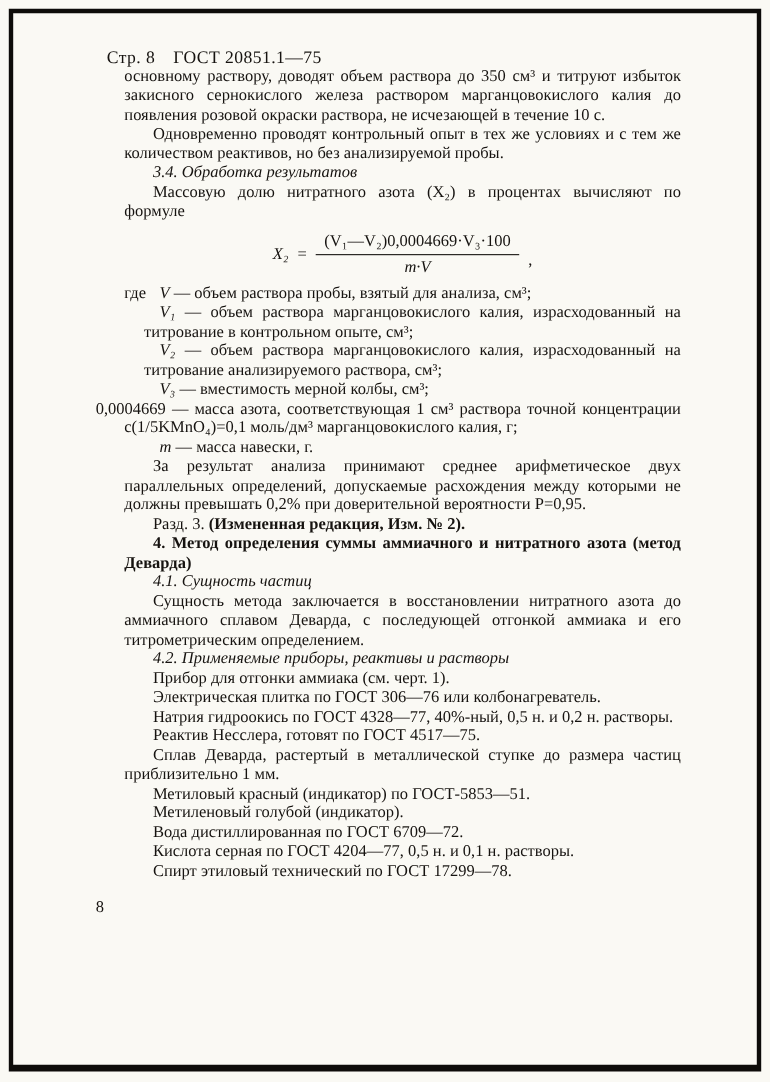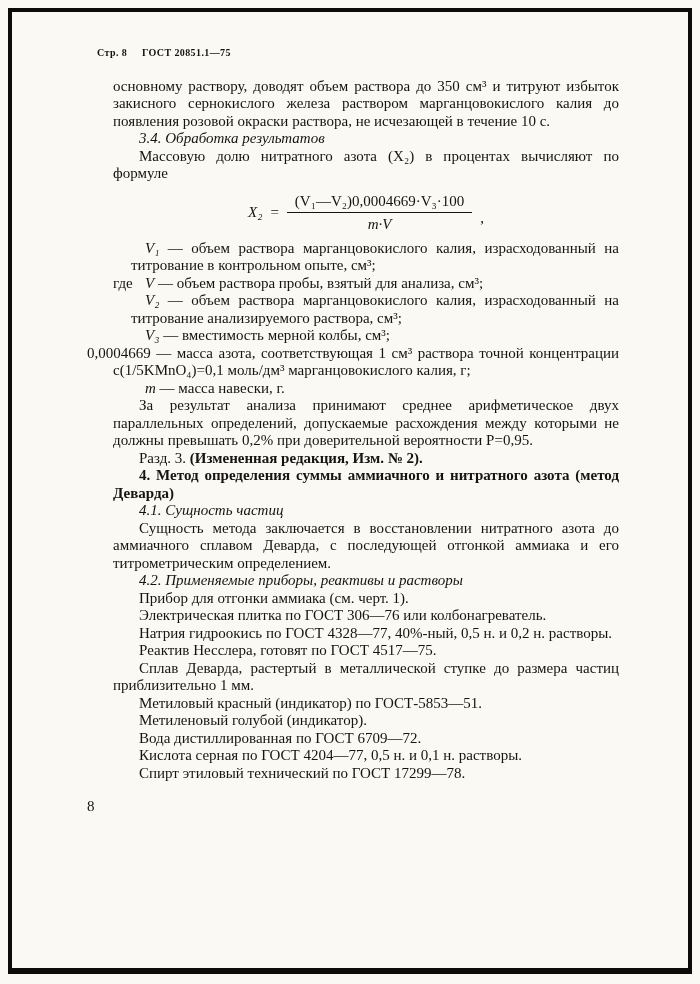--- a/index.html
+++ b/index.html
@@ -26,25 +26,24 @@
   }
   .content {
     position: absolute;
     top: 44px;
     left: 113px;
     width: 506px;
     font-size: 15px;
     line-height: 17.5px;
   }
   .doc-header {
-    font-weight: bold;
-    font-size: 10px;
+    font-weight: normal;
+    font-size: 16px;
     letter-spacing: 0.4px;
     margin-left: -16px;
-    margin-bottom: 16px;
   }
   .doc-header .hdr-page { margin-right: 12px; }
   p { text-align: justify; }
   .ind { text-indent: 26px; }
   .b { font-weight: bold; }
   .heading-num { font-style: italic; }
   .heading-title { font-style: italic; }
   .h4-heading { font-weight: bold; text-indent: 26px; text-align: justify; }
   
   .formula {
@@ -81,38 +80,39 @@
   <div class="frame"></div>
 
   <div class="content">
 
     <div class="doc-header">
       <span class="hdr-page">Стр. 8</span>
       <span class="hdr-doc">ГОСТ 20851.1—75</span>
     </div>
 
     <p>основному раствору, доводят объем раствора до 350 см³ и титруют избыток закисного сернокислого железа раствором марганцовокислого калия до появления розовой окраски раствора, не исчезающей в течение 10 с.</p>
+    <p class="ind">Одновременно проводят контрольный опыт в тех же условиях и с тем же количеством реактивов, но без анализируемой пробы.</p>
 
     <p class="ind"><span class="heading-num">3.4.</span> <span class="heading-title">Обработка результатов</span></p>
 
     <p class="ind">Массовую долю нитратного азота (X₂) в процентах вычисляют по формуле</p>
 
     <div class="formula">
       <span class="f-lhs">X₂</span>
       <span class="f-eq">=</span>
       <span class="frac">
         <span class="f-num">(V₁—V₂)0,0004669·V₃·100</span>
         <span class="f-den">m·V</span>
       </span>
       <span class="f-tail">,</span>
     </div>
 
     <div>
+      <p class="def-row"><span class="def-lead">где</span><span class="def-term">V</span> <span>— объем раствора пробы, взятый для анализа, см³;</span></p>
       <p class="def-row"><span class="def-lead"></span><span class="def-term">V₁</span> <span>— объем раствора марганцовокислого калия, израсходованный на титрование в контрольном опыте, см³;</span></p>
-      <p class="def-row"><span class="def-lead">где</span><span class="def-term">V</span> <span>— объем раствора пробы, взятый для анализа, см³;</span></p>
       <p class="def-row"><span class="def-lead"></span><span class="def-term">V₂</span> <span>— объем раствора марганцовокислого калия, израсходованный на титрование анализируемого раствора, см³;</span></p>
       <p class="def-row"><span class="def-lead"></span><span class="def-term">V₃</span> <span>— вместимость мерной колбы, см³;</span></p>
       <p class="def-row def-row-out"><span class="def-term-num">0,0004669</span> <span>— масса азота, соответствующая 1 см³ раствора точной концентрации с(1/5KMnO₄)=0,1 моль/дм³ марганцовокислого калия, г;</span></p>
       <p class="def-row"><span class="def-lead"></span><span class="def-term">m</span> <span>— масса навески, г.</span></p>
     </div>
 
     <p class="ind">За результат анализа принимают среднее арифметическое двух параллельных определений, допускаемые расхождения между которыми не должны превышать 0,2% при доверительной вероятности Р=0,95.</p>
 
     <p class="ind"><span>Разд. 3.</span> <span class="b">(Измененная редакция, Изм. № 2).</span></p>
 

